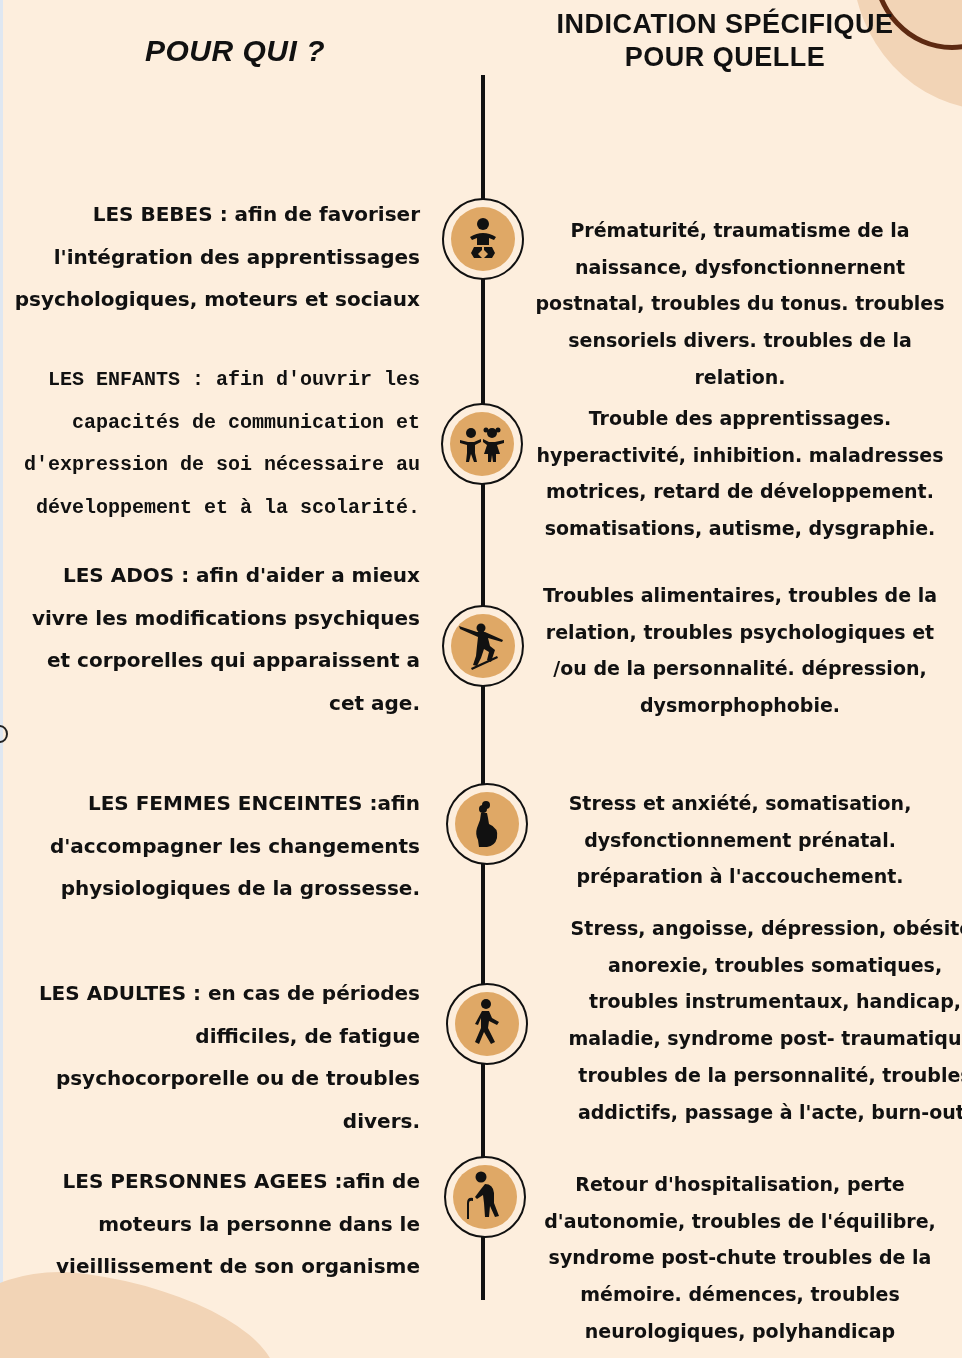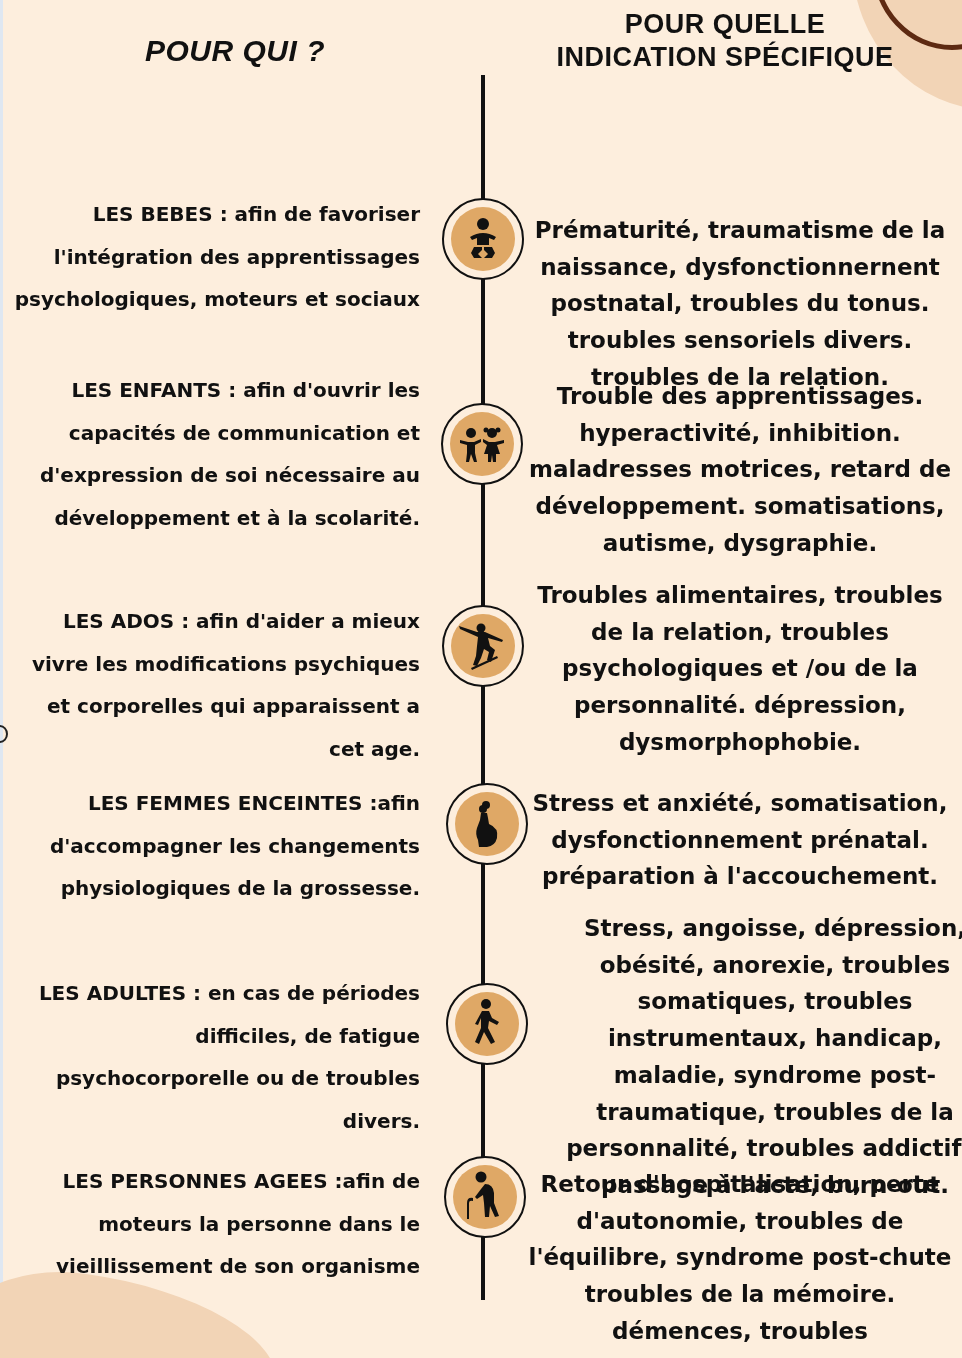--- a/index.html
+++ b/index.html
@@ -36,21 +36,21 @@
     position:absolute; left:520px; top:8px; width:410px; text-align:center;
     font-family:"Liberation Sans", sans-serif; font-weight:bold; font-size:27px; line-height:33px; letter-spacing:0.5px;
   }
   .timeline { position:absolute; left:481px; top:75px; width:4px; height:1225px; background:#111; }
   .who {
     position:absolute; left:10px; width:410px; text-align:right;
     font-size:20px; line-height:42.5px; font-weight:bold;
   }
   .ind {
     position:absolute; left:528px; width:424px; text-align:center;
-    font-size:23px; line-height:36.7px; font-weight:bold;
+    font-size:19px; line-height:36.7px; font-weight:bold;
   }
   .node {
     position:absolute; width:78px; height:78px; border:2px solid #111; border-radius:50%;
     background:#fdeedd; display:flex; align-items:center; justify-content:center;
   }
   .disk {
     width:64px; height:64px; border-radius:50%; background:#dfa866;
     display:flex; align-items:center; justify-content:center;
   }
   .disk svg { width:52px; height:52px; }
@@ -59,55 +59,55 @@
 <body>
 
 <div class="left-edge"></div>
 <div class="blob-tr"></div>
 <div class="arc-tr"></div>
 <div class="blob-bl"></div>
 <div class="edge-dot"></div>
 
 <div class="head-left">POUR QUI ?</div>
 <div class="head-right">
+  <div>INDICATION SPÉCIFIQUE</div>
   <div>POUR QUELLE</div>
-  <div>INDICATION SPÉCIFIQUE</div>
 </div>
 
 <div class="timeline"></div>
 
 <div class="who" style="top:193px;">LES BEBES : afin de favoriser l'intégration des apprentissages psychologiques, moteurs et sociaux</div>
 <div class="node" style="left:442px; top:198px;">
   <div class="disk">
       <svg viewBox="0 0 52 52">
     <circle cx="26" cy="11" r="6" fill="#111"></circle>
     <path d="M13 24 Q26 16 39 24 L37 27 L32 25 L32 32 L20 32 L20 25 L15 27 Z" fill="#111"></path>
     <path d="M17 34 L25 34 L25 37 L21 41 L25 45 L17 45 L14 40 Z" fill="#111"></path>
     <path d="M35 34 L27 34 L27 37 L31 41 L27 45 L35 45 L38 40 Z" fill="#111"></path>
   </svg>
     </div>
 </div>
 <div class="ind" style="top:212px;">Prématurité, traumatisme de la naissance, dysfonctionnernent postnatal, troubles du tonus. troubles sensoriels divers. troubles de la relation.</div>
 
-<div class="who" style="top:369px;">LES ENFANTS : afin d'ouvrir les capacités de communication et d'expression de soi nécessaire au développement et à la scolarité.</div>
+<div class="who" style="top:359px;font-family:Liberation Mono, monospace;">LES ENFANTS : afin d'ouvrir les capacités de communication et d'expression de soi nécessaire au développement et à la scolarité.</div>
 <div class="node" style="left:441px; top:403px;">
   <div class="disk">
       <svg viewBox="0 0 52 52">
     <circle cx="15" cy="15" r="5" fill="#111"></circle>
     <path d="M4 22 L12 24 L18 24 L25 21 L25 24 L19 27 L19 35 L21 44 L18 44 L15 36 L13 44 L10 44 L11 35 L11 27 L4 25 Z" fill="#111"></path>
     <circle cx="36" cy="15" r="5" fill="#111"></circle>
     <circle cx="30" cy="12" r="2.5" fill="#111"></circle>
         <circle cx="42" cy="12" r="2.5" fill="#111"></circle>
     <path d="M27 21 L33 24 L39 24 L48 22 L48 25 L41 27 L44 36 L40 36 L40 44 L37 44 L36 37 L35 44 L32 44 L32 36 L28 36 L31 27 L27 24 Z" fill="#111"></path>
   </svg>
     </div>
 </div>
-<div class="ind" style="top:378px;">Trouble des apprentissages. hyperactivité, inhibition. maladresses motrices, retard de développement. somatisations, autisme, dysgraphie.</div>
+<div class="ind" style="top:400px;">Trouble des apprentissages. hyperactivité, inhibition. maladresses motrices, retard de développement. somatisations, autisme, dysgraphie.</div>
 
-<div class="who" style="top:600px;">LES ADOS : afin d'aider a mieux vivre les modifications psychiques et corporelles qui apparaissent a cet age.</div>
+<div class="who" style="top:554px;">LES ADOS : afin d'aider a mieux vivre les modifications psychiques et corporelles qui apparaissent a cet age.</div>
 <div class="node" style="left:442px; top:605px;">
   <div class="disk">
       <svg viewBox="0 0 52 52">
     <circle cx="24" cy="8" r="4.5" fill="#111"></circle>
     <path d="M2 6 L20 12 L28 12 L46 20 L45 22 L31 18 L33 26 L38 30 L34 42 L30 40 L32 32 L27 29 L24 38 L20 46 L16 45 L19 36 L20 26 L21 17 L3 9 Z" fill="#111"></path>
     <path d="M14 48 L40 36 L41 38 L15 50 Z" fill="#111"></path>
   </svg>
     </div>
 </div>
 <div class="ind" style="top:577px;">Troubles alimentaires, troubles de la relation, troubles psychologiques et /ou de la personnalité. dépression, dysmorphophobie.</div>

